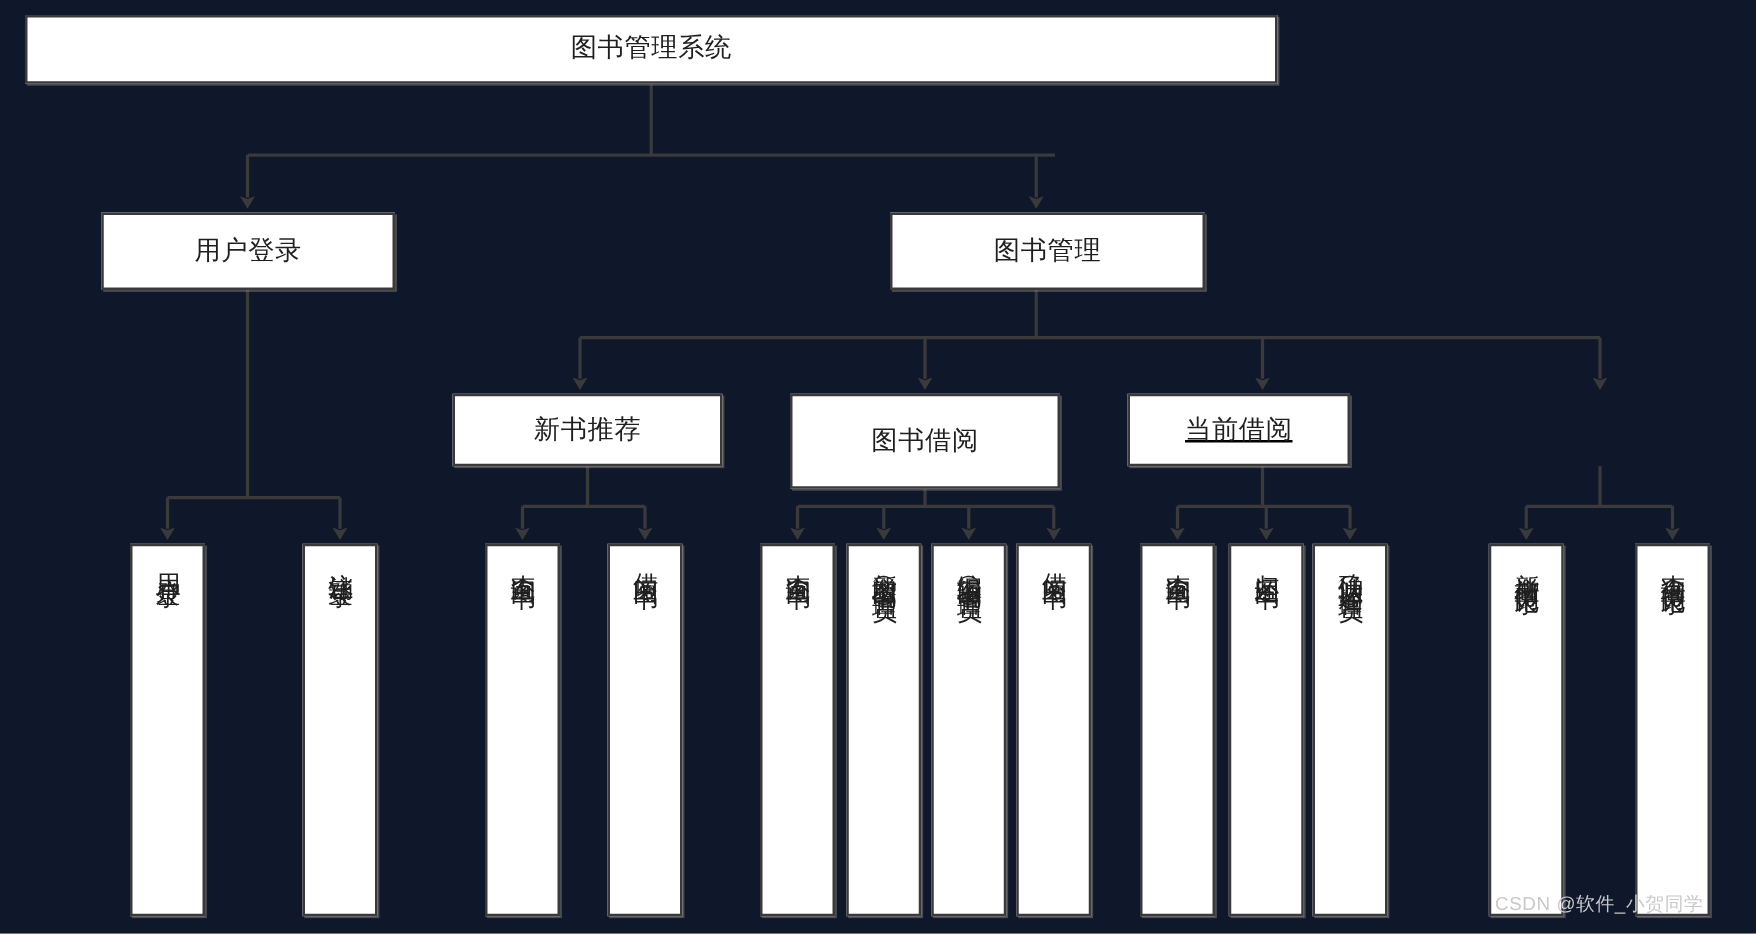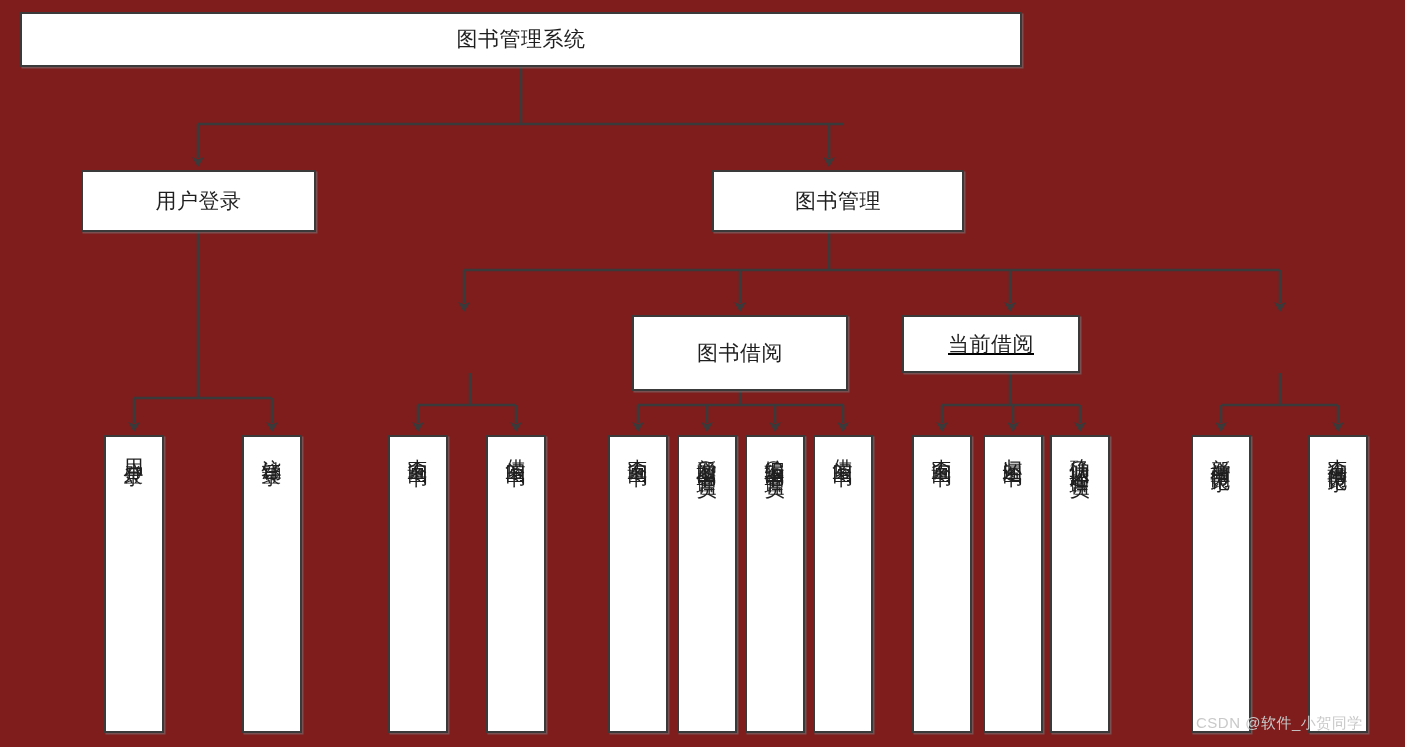--- a/index.html
+++ b/index.html
@@ -7,21 +7,21 @@
     padding: 0;
     background: #ffffff;
   }
   body {
     font-family: "Liberation Sans", "DejaVu Sans", sans-serif;
   }
   #canvas {
     position: relative;
     width: 1405px;
     height: 747px;
-    background: #7f1d1d;
+    background: #0f172a;
     overflow: hidden;
   }
   svg.connectors {
     position: absolute;
     left: 0;
     top: 0;
     width: 1405px;
     height: 747px;
     pointer-events: none;
   }
@@ -127,20 +127,23 @@
     <span class="node-label">图书管理系统</span>
   </div>
 
   <div class="node" style="left:81px; top:170px; width:235px; height:62px;">
     <span class="node-label">用户登录</span>
   </div>
   <div class="node" style="left:712px; top:170px; width:252px; height:62px;">
     <span class="node-label">图书管理</span>
   </div>
 
+  <div class="node" style="left:362px; top:315px; width:216px; height:58px;">
+    <span class="node-label">新书推荐</span>
+  </div>
   <div class="node" style="left:632px; top:315px; width:216px; height:76px;">
     <span class="node-label">图书借阅</span>
   </div>
   <div class="node" style="left:902px; top:315px; width:178px; height:58px;text-decoration:underline;">
     <span class="node-label">当前借阅</span>
   </div>
 
   <div class="node leaf" style="left:104px; top:435px; width:60px; height:298px;">
     <span class="node-label">用户登录</span>
   </div>

